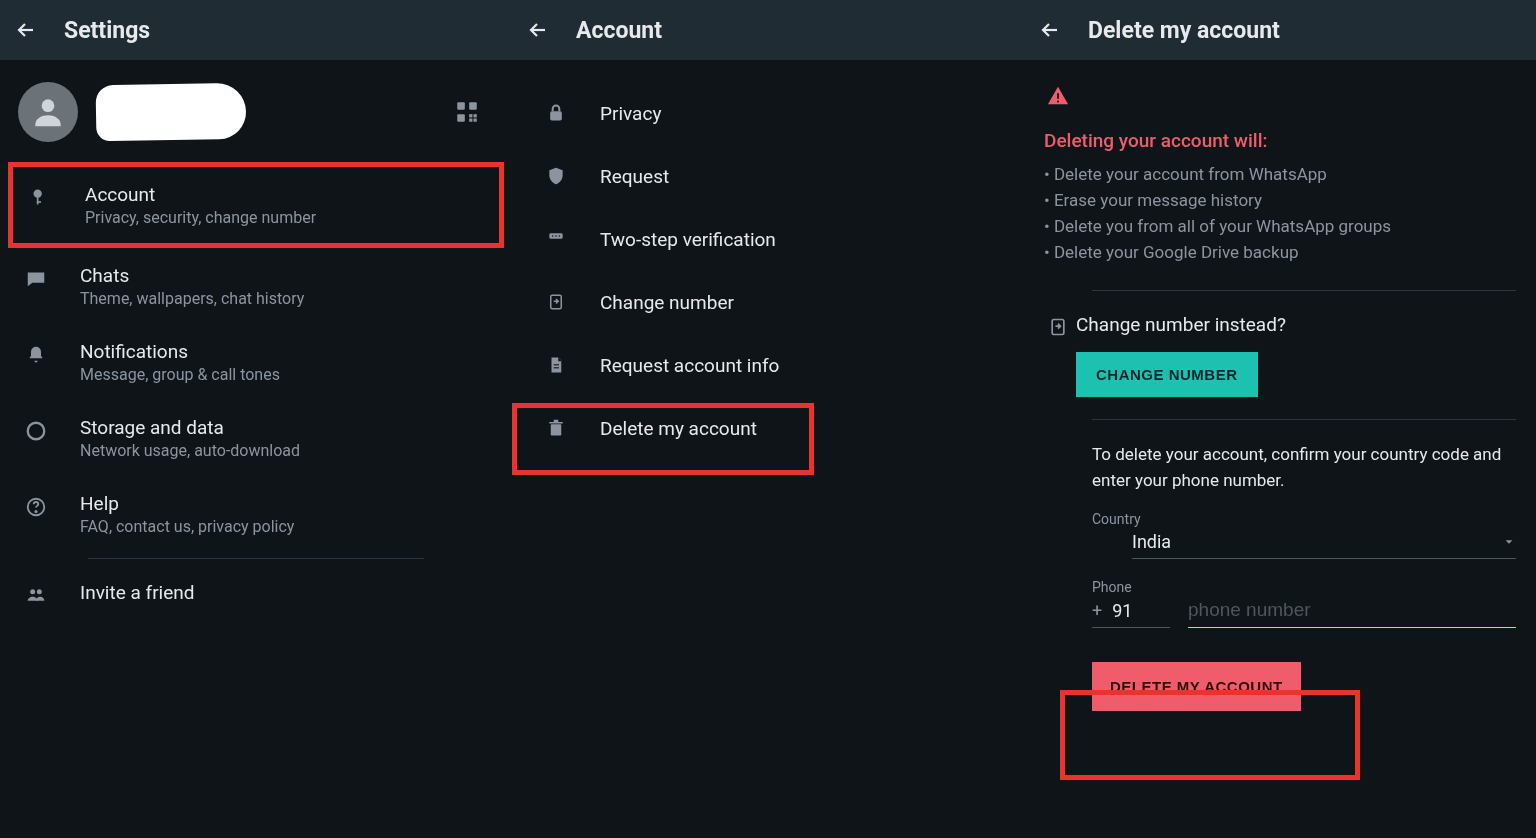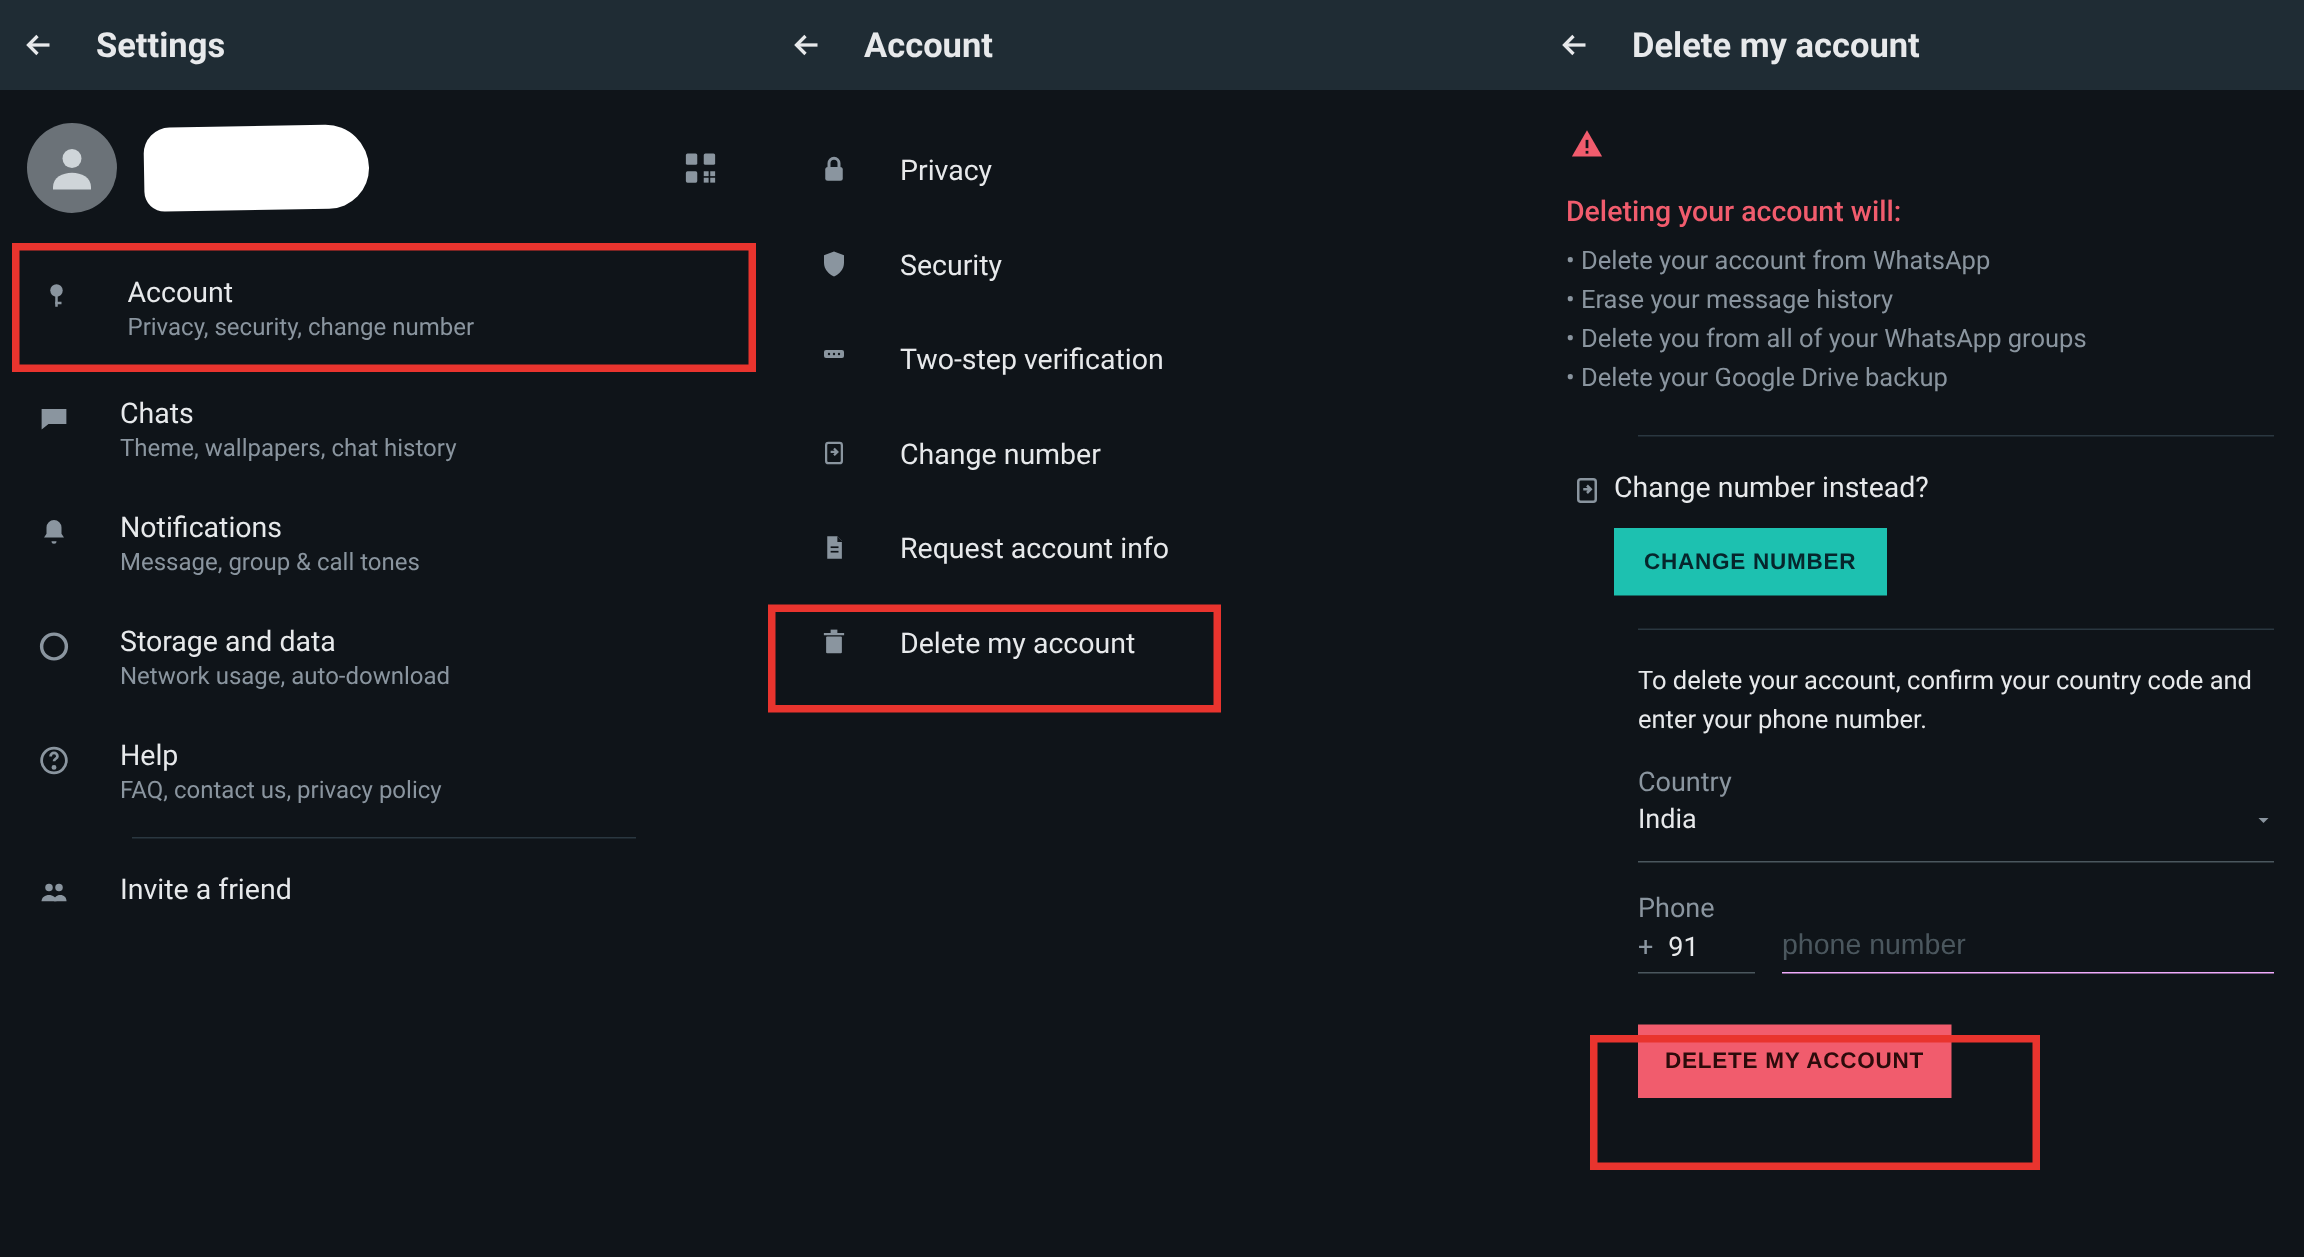--- a/index.html
+++ b/index.html
@@ -82,22 +82,22 @@
 .hr3 { border-top:1px solid var(--divider); margin:22px 0 22px 48px;}
 .change-row { display:flex; gap:4px;}
 .change-ic { width:28px; display:flex; justify-content:center; padding-top:2px;}
 .change-text .ct { font-size:19px; margin-bottom:16px;}
 .btn-teal {
   background:var(--accent-teal); color:#06262c; font-weight:600; font-size:15px;
   padding:14px 20px; border:none; letter-spacing:0.5px; cursor:pointer;
 }
 .confirm-text { font-size:17px; color:var(--text-primary); margin:0 0 18px 48px; line-height:1.5;}
 .field-block { margin-left:48px; margin-bottom:20px;}
-.field-label { font-size:18px; color:var(--text-secondary); margin-bottom:4px;}
-.country-row { display:flex; align-items:center; justify-content:space-between; border-bottom:1px solid #4b575e; padding-bottom:17px; cursor:pointer;}
+.field-label { font-size:14px; color:var(--text-secondary); margin-bottom:4px;}
+.country-row { display:flex; align-items:center; justify-content:space-between; border-bottom:1px solid #4b575e; padding-bottom:6px; cursor:pointer;margin-left:40px;}
 .country-row .cv { font-size:18px;}
 .phone-row { display:flex; gap:18px; align-items:flex-end;}
 .cc-box { display:flex; align-items:center; gap:10px; border-bottom:1px solid #4b575e; padding-bottom:6px; font-size:18px; width:78px;}
 .ph-in { flex:1; border:none; border-bottom:1px solid #f0abfc; background:transparent; color:var(--text-primary); font-size:19px; padding-bottom:6px; outline:none;}
 .ph-in::placeholder { color:#4b575e;}
 .btn-red {
   background:var(--accent-red); color:#2c0b0b; font-weight:600; font-size:15px;
   padding:16px 18px; border:none; letter-spacing:0.5px; cursor:pointer; margin-left:48px; margin-top:14px;
 }
 .red-box3 { position:absolute; border:5px solid var(--highlight-red); left:36px; top:690px; width:300px; height:90px; pointer-events:none;}
@@ -235,21 +235,21 @@
           </svg>
         </div>
       <div class="t">Privacy</div>
     </div>
     <div class="a-item">
       <div class="ic">
           <svg width="20" height="22" viewBox="0 0 24 24" fill="#8a959f">
             <path d="M12 2l8 3v6c0 5-3.5 9-8 11-4.5-2-8-6-8-11V5z"></path>
           </svg>
         </div>
-      <div class="t">Security</div>
+      <div class="t">Request</div>
     </div>
     <div class="a-item">
       <div class="ic">
           <svg width="24" height="16" viewBox="0 0 24 24" fill="#8a959f">
             <rect x="2" y="8" width="20" height="8" rx="2"></rect>
             <circle cx="7" cy="12" r="1.2" fill="#0f1419"></circle>
             <circle cx="12" cy="12" r="1.2" fill="#0f1419"></circle>
             <circle cx="17" cy="12" r="1.2" fill="#0f1419"></circle>
           </svg>
         </div>

